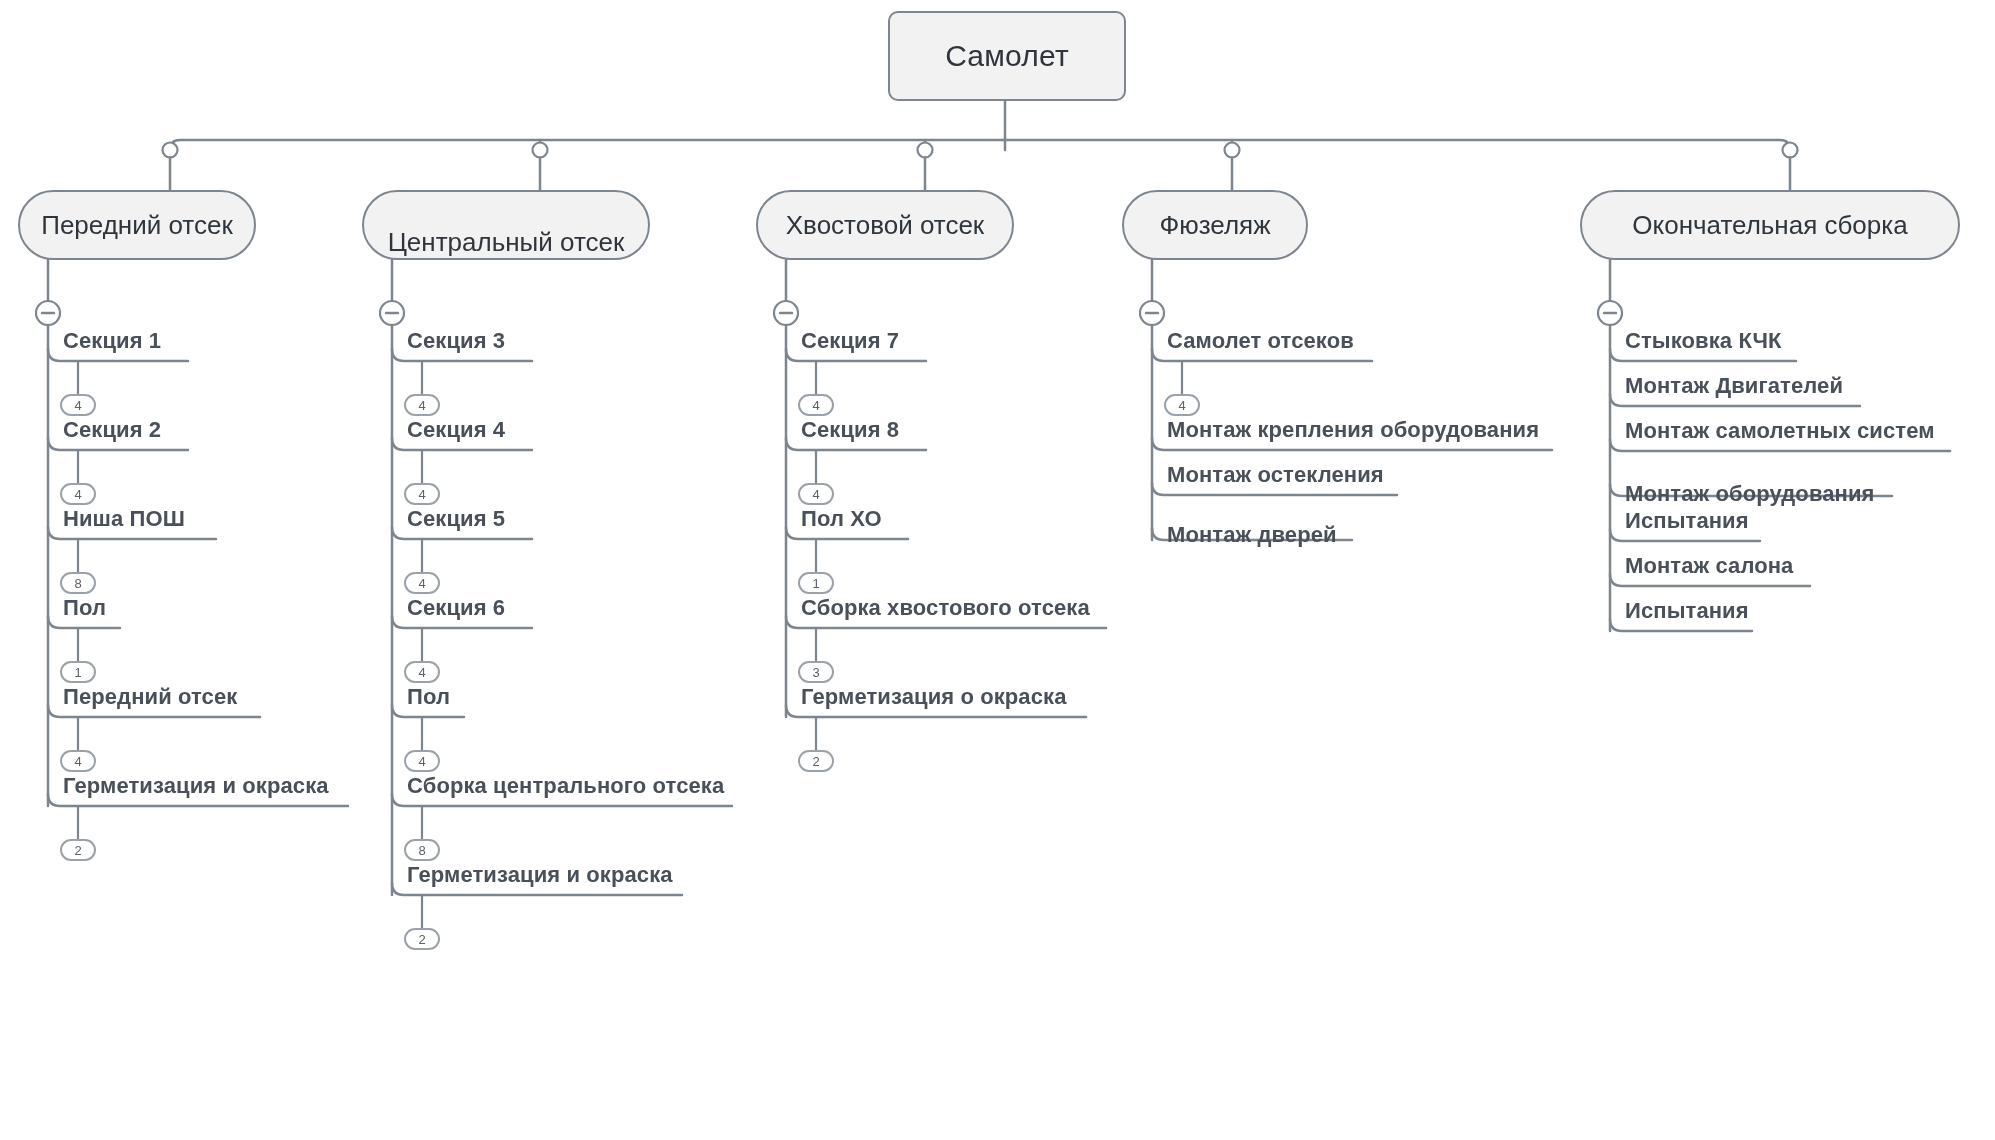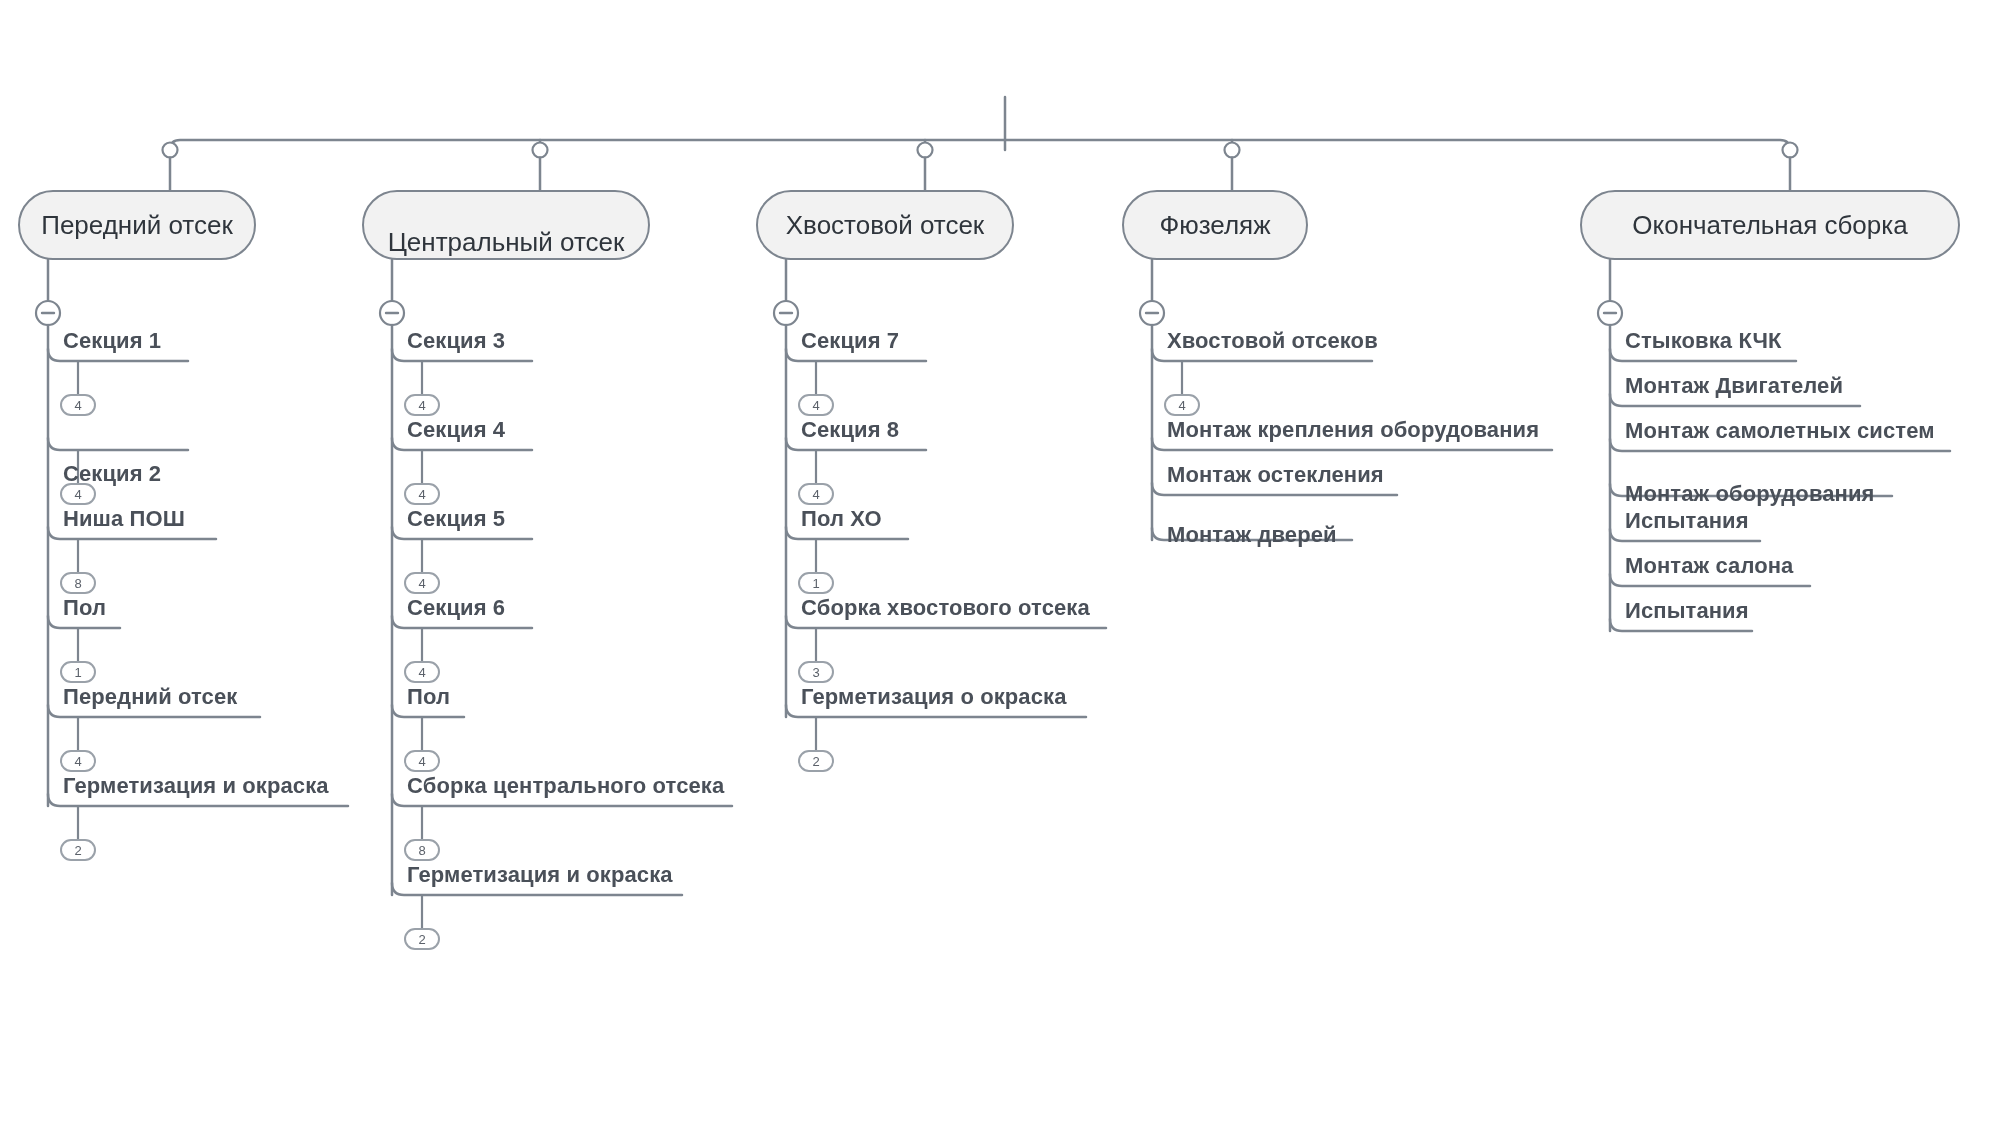--- a/index.html
+++ b/index.html
@@ -111,20 +111,23 @@
       <path d="M 1610 349 Q 1610 361 1622 361 L 1796 361" fill="none" stroke="#7d858f" stroke-width="2.5" stroke-linecap="round" stroke-linejoin="round"></path>
       <path d="M 1610 394 Q 1610 406 1622 406 L 1860 406" fill="none" stroke="#7d858f" stroke-width="2.5" stroke-linecap="round" stroke-linejoin="round"></path>
       <path d="M 1610 439 Q 1610 451 1622 451 L 1950 451" fill="none" stroke="#7d858f" stroke-width="2.5" stroke-linecap="round" stroke-linejoin="round"></path>
       <path d="M 1610 484 Q 1610 496 1622 496 L 1892 496" fill="none" stroke="#7d858f" stroke-width="2.5" stroke-linecap="round" stroke-linejoin="round"></path>
       <path d="M 1610 529 Q 1610 541 1622 541 L 1760 541" fill="none" stroke="#7d858f" stroke-width="2.5" stroke-linecap="round" stroke-linejoin="round"></path>
       <path d="M 1610 574 Q 1610 586 1622 586 L 1810 586" fill="none" stroke="#7d858f" stroke-width="2.5" stroke-linecap="round" stroke-linejoin="round"></path>
       <path d="M 1610 619 Q 1610 631 1622 631 L 1752 631" fill="none" stroke="#7d858f" stroke-width="2.5" stroke-linecap="round" stroke-linejoin="round"></path>
       <path d="M 1610 325 L 1610 631" fill="none" stroke="#7d858f" stroke-width="2.5" stroke-linecap="round" stroke-linejoin="round"></path>
     </svg>
 
+  <div class="root-node">
+    <span>Самолет</span>
+  </div>
 
   <div id="nodes-layer">
       <div class="l2-node" style="left: 18px; top: 190px; width: 238px;">
         <span>Передний отсек</span>
       </div>
       <div class="l2-node" style="left: 362px; top: 190px; width: 288px; align-items: flex-end;">
         <span>Центральный отсек</span>
       </div>
       <div class="l2-node" style="left: 756px; top: 190px; width: 258px;">
         <span>Хвостовой отсек</span>
@@ -132,21 +135,21 @@
       <div class="l2-node" style="left: 1122px; top: 190px; width: 186px;">
         <span>Фюзеляж</span>
       </div>
       <div class="l2-node" style="left: 1580px; top: 190px; width: 380px;">
         <span>Окончательная сборка</span>
       </div>
     </div>
   <div id="items-layer">
       <div class="item" style="left: 63px; top: 330px;">Секция 1</div>
       <div class="badge" style="left: 60px; top: 394px;">4</div>
-      <div class="item" style="left: 63px; top: 419px; margin-top: 44px;">Секция 2</div>
+      <div class="item" style="left: 63px; top: 419px;">Секция 2</div>
       <div class="badge" style="left: 60px; top: 483px;">4</div>
       <div class="item" style="left: 63px; top: 508px;">Ниша ПОШ</div>
       <div class="badge" style="left: 60px; top: 572px;">8</div>
       <div class="item" style="left: 63px; top: 597px;">Пол</div>
       <div class="badge" style="left: 60px; top: 661px;">1</div>
       <div class="item" style="left: 63px; top: 686px;">Передний отсек</div>
       <div class="badge" style="left: 60px; top: 750px;">4</div>
       <div class="item" style="left: 63px; top: 775px;">Герметизация и окраска</div>
       <div class="badge" style="left: 60px; top: 839px;">2</div>
       <div class="item" style="left: 407px; top: 330px;">Секция 3</div>
@@ -166,21 +169,21 @@
       <div class="item" style="left: 801px; top: 330px;">Секция 7</div>
       <div class="badge" style="left: 798px; top: 394px;">4</div>
       <div class="item" style="left: 801px; top: 419px;">Секция 8</div>
       <div class="badge" style="left: 798px; top: 483px;">4</div>
       <div class="item" style="left: 801px; top: 508px;">Пол ХО</div>
       <div class="badge" style="left: 798px; top: 572px;">1</div>
       <div class="item" style="left: 801px; top: 597px;">Сборка хвостового отсека</div>
       <div class="badge" style="left: 798px; top: 661px;">3</div>
       <div class="item" style="left: 801px; top: 686px;">Герметизация о окраска</div>
       <div class="badge" style="left: 798px; top: 750px;">2</div>
-      <div class="item" style="left: 1167px; top: 330px;">Хвостовой отсеков</div>
+      <div class="item" style="left: 1167px; top: 330px;">Самолет отсеков</div>
       <div class="badge" style="left: 1164px; top: 394px;">4</div>
       <div class="item" style="left: 1167px; top: 419px;">Монтаж крепления оборудования</div>
       <div class="item" style="left: 1167px; top: 464px;">Монтаж остекления</div>
       <div class="item" style="left: 1167px; top: 524px;">Монтаж дверей</div>
       <div class="item" style="left: 1625px; top: 330px;">Стыковка КЧК</div>
       <div class="item" style="left: 1625px; top: 375px;">Монтаж Двигателей</div>
       <div class="item" style="left: 1625px; top: 420px;">Монтаж самолетных систем</div>
       <div class="item" style="left: 1625px; top: 483px; text-align: center;">Монтаж оборудования</div>
       <div class="item" style="left: 1625px; top: 510px;">Испытания</div>
       <div class="item" style="left: 1625px; top: 555px;">Монтаж салона</div>

